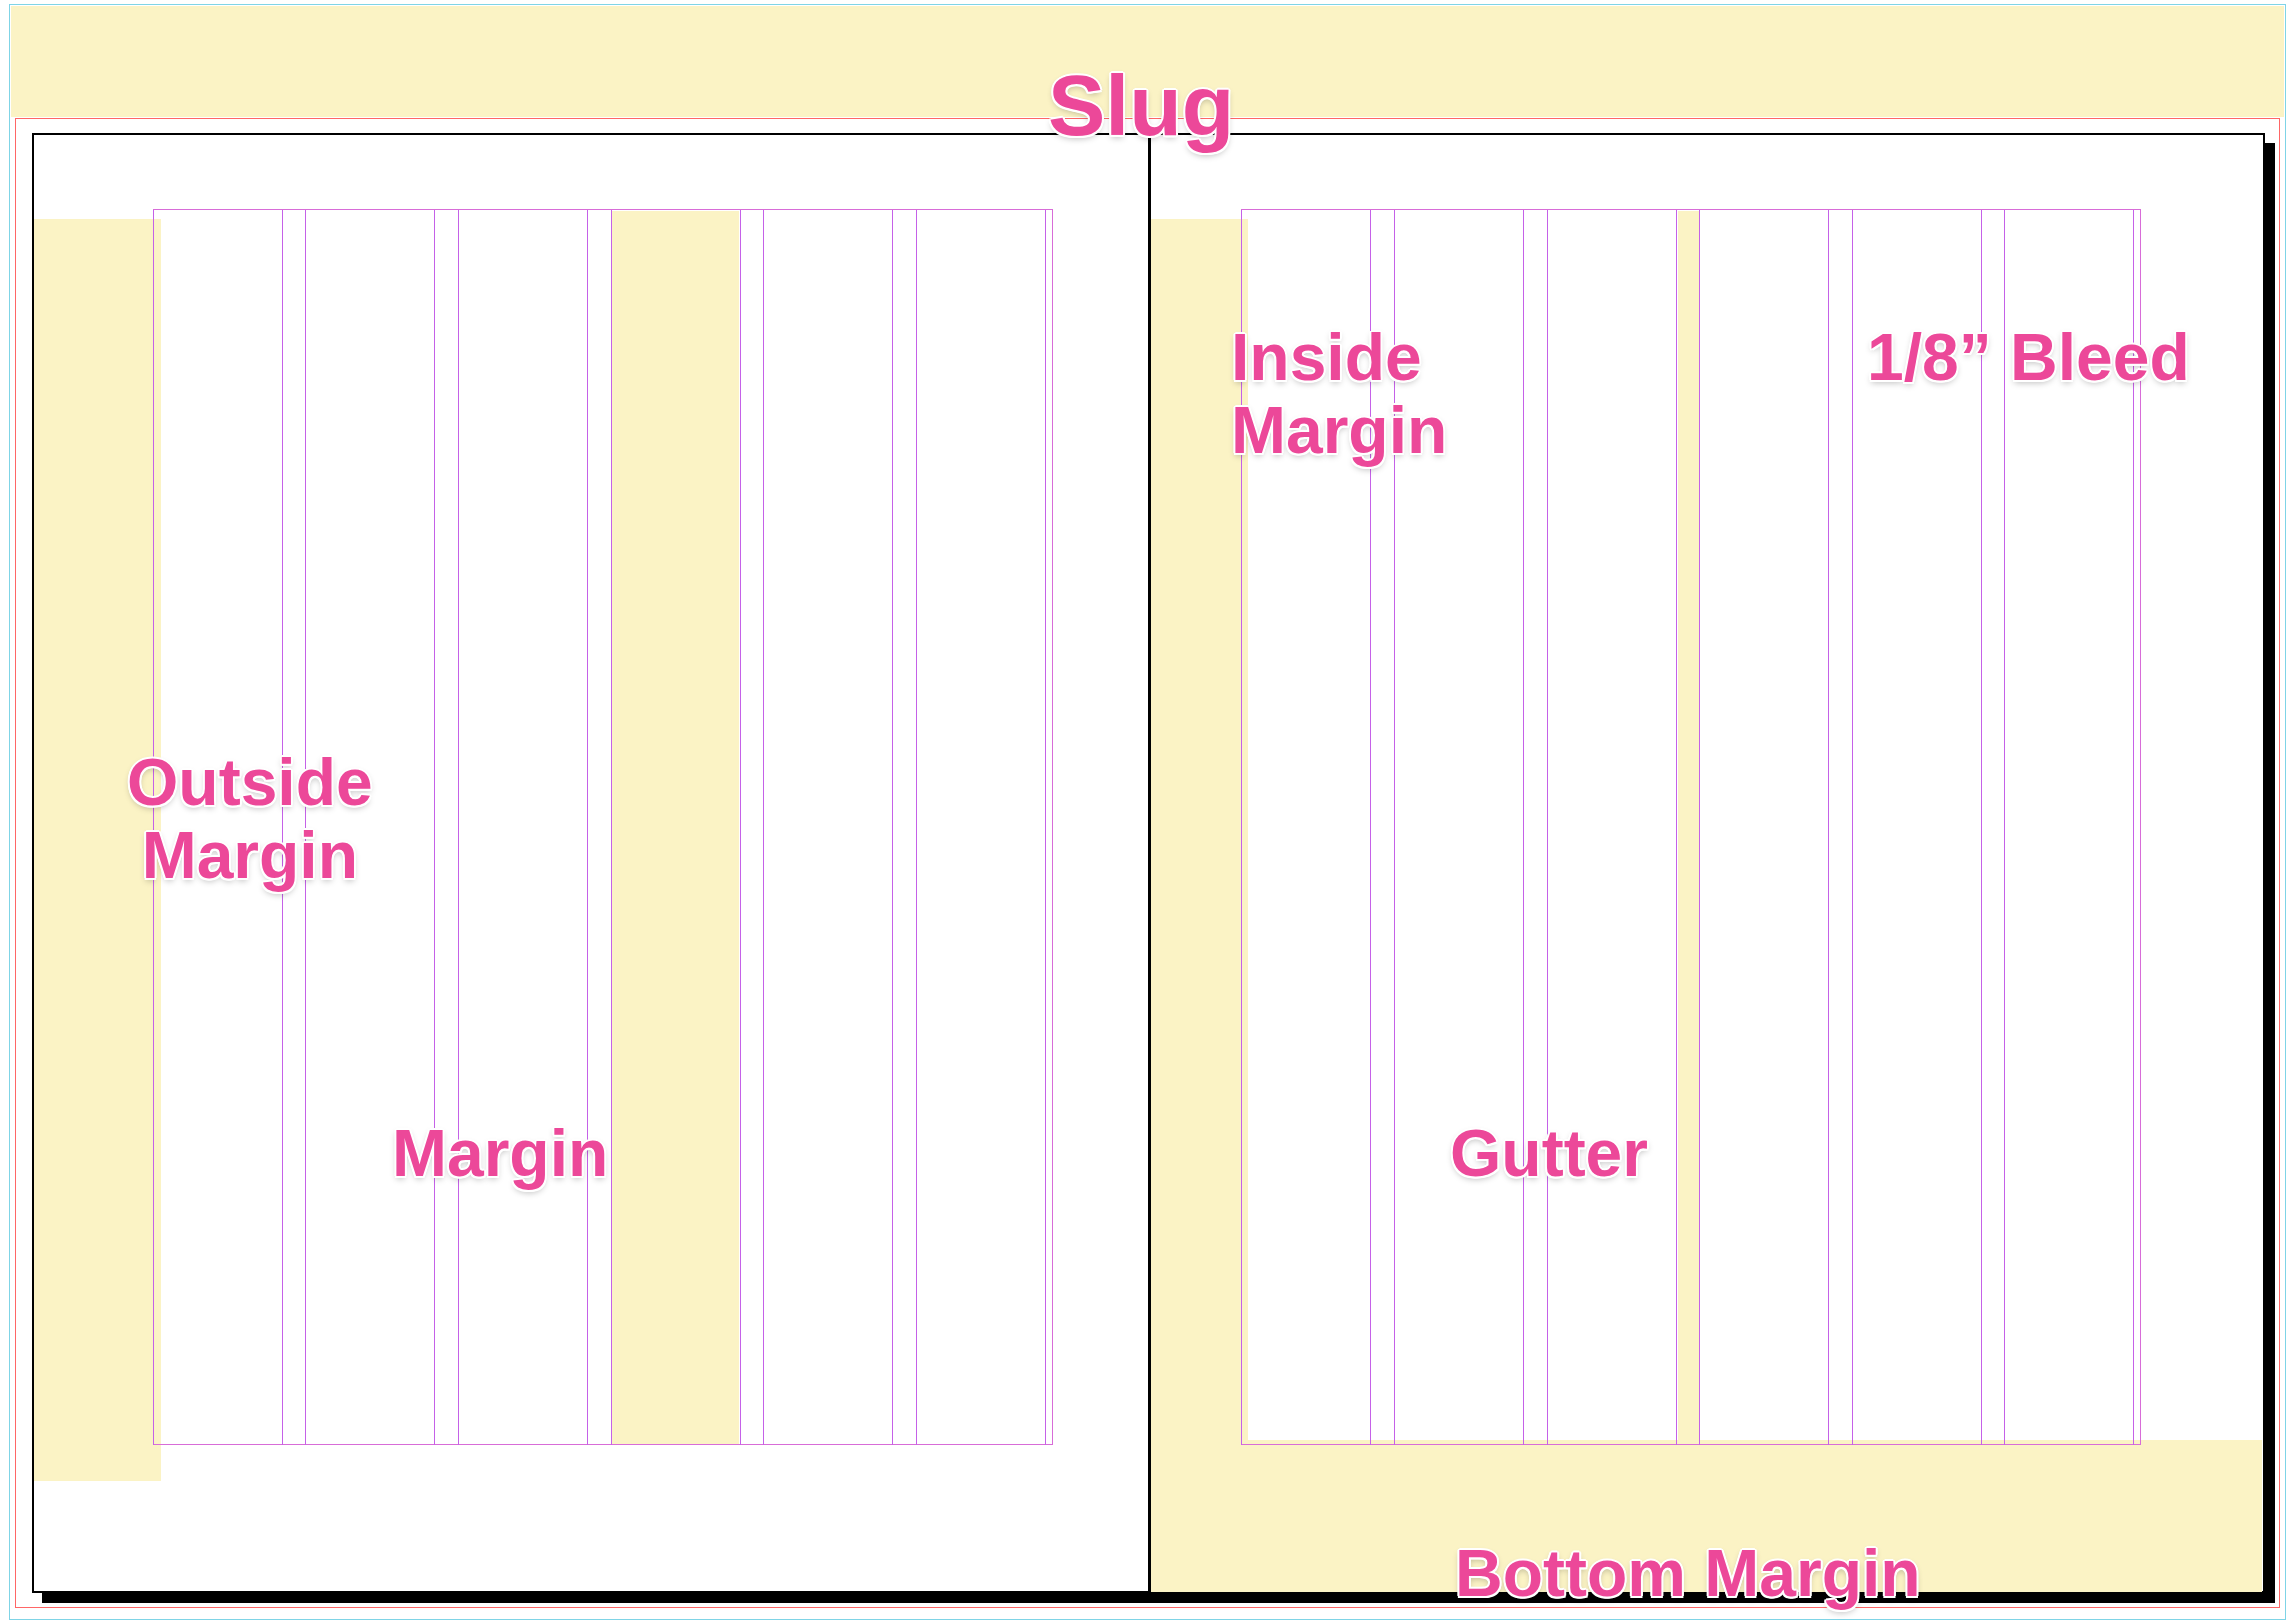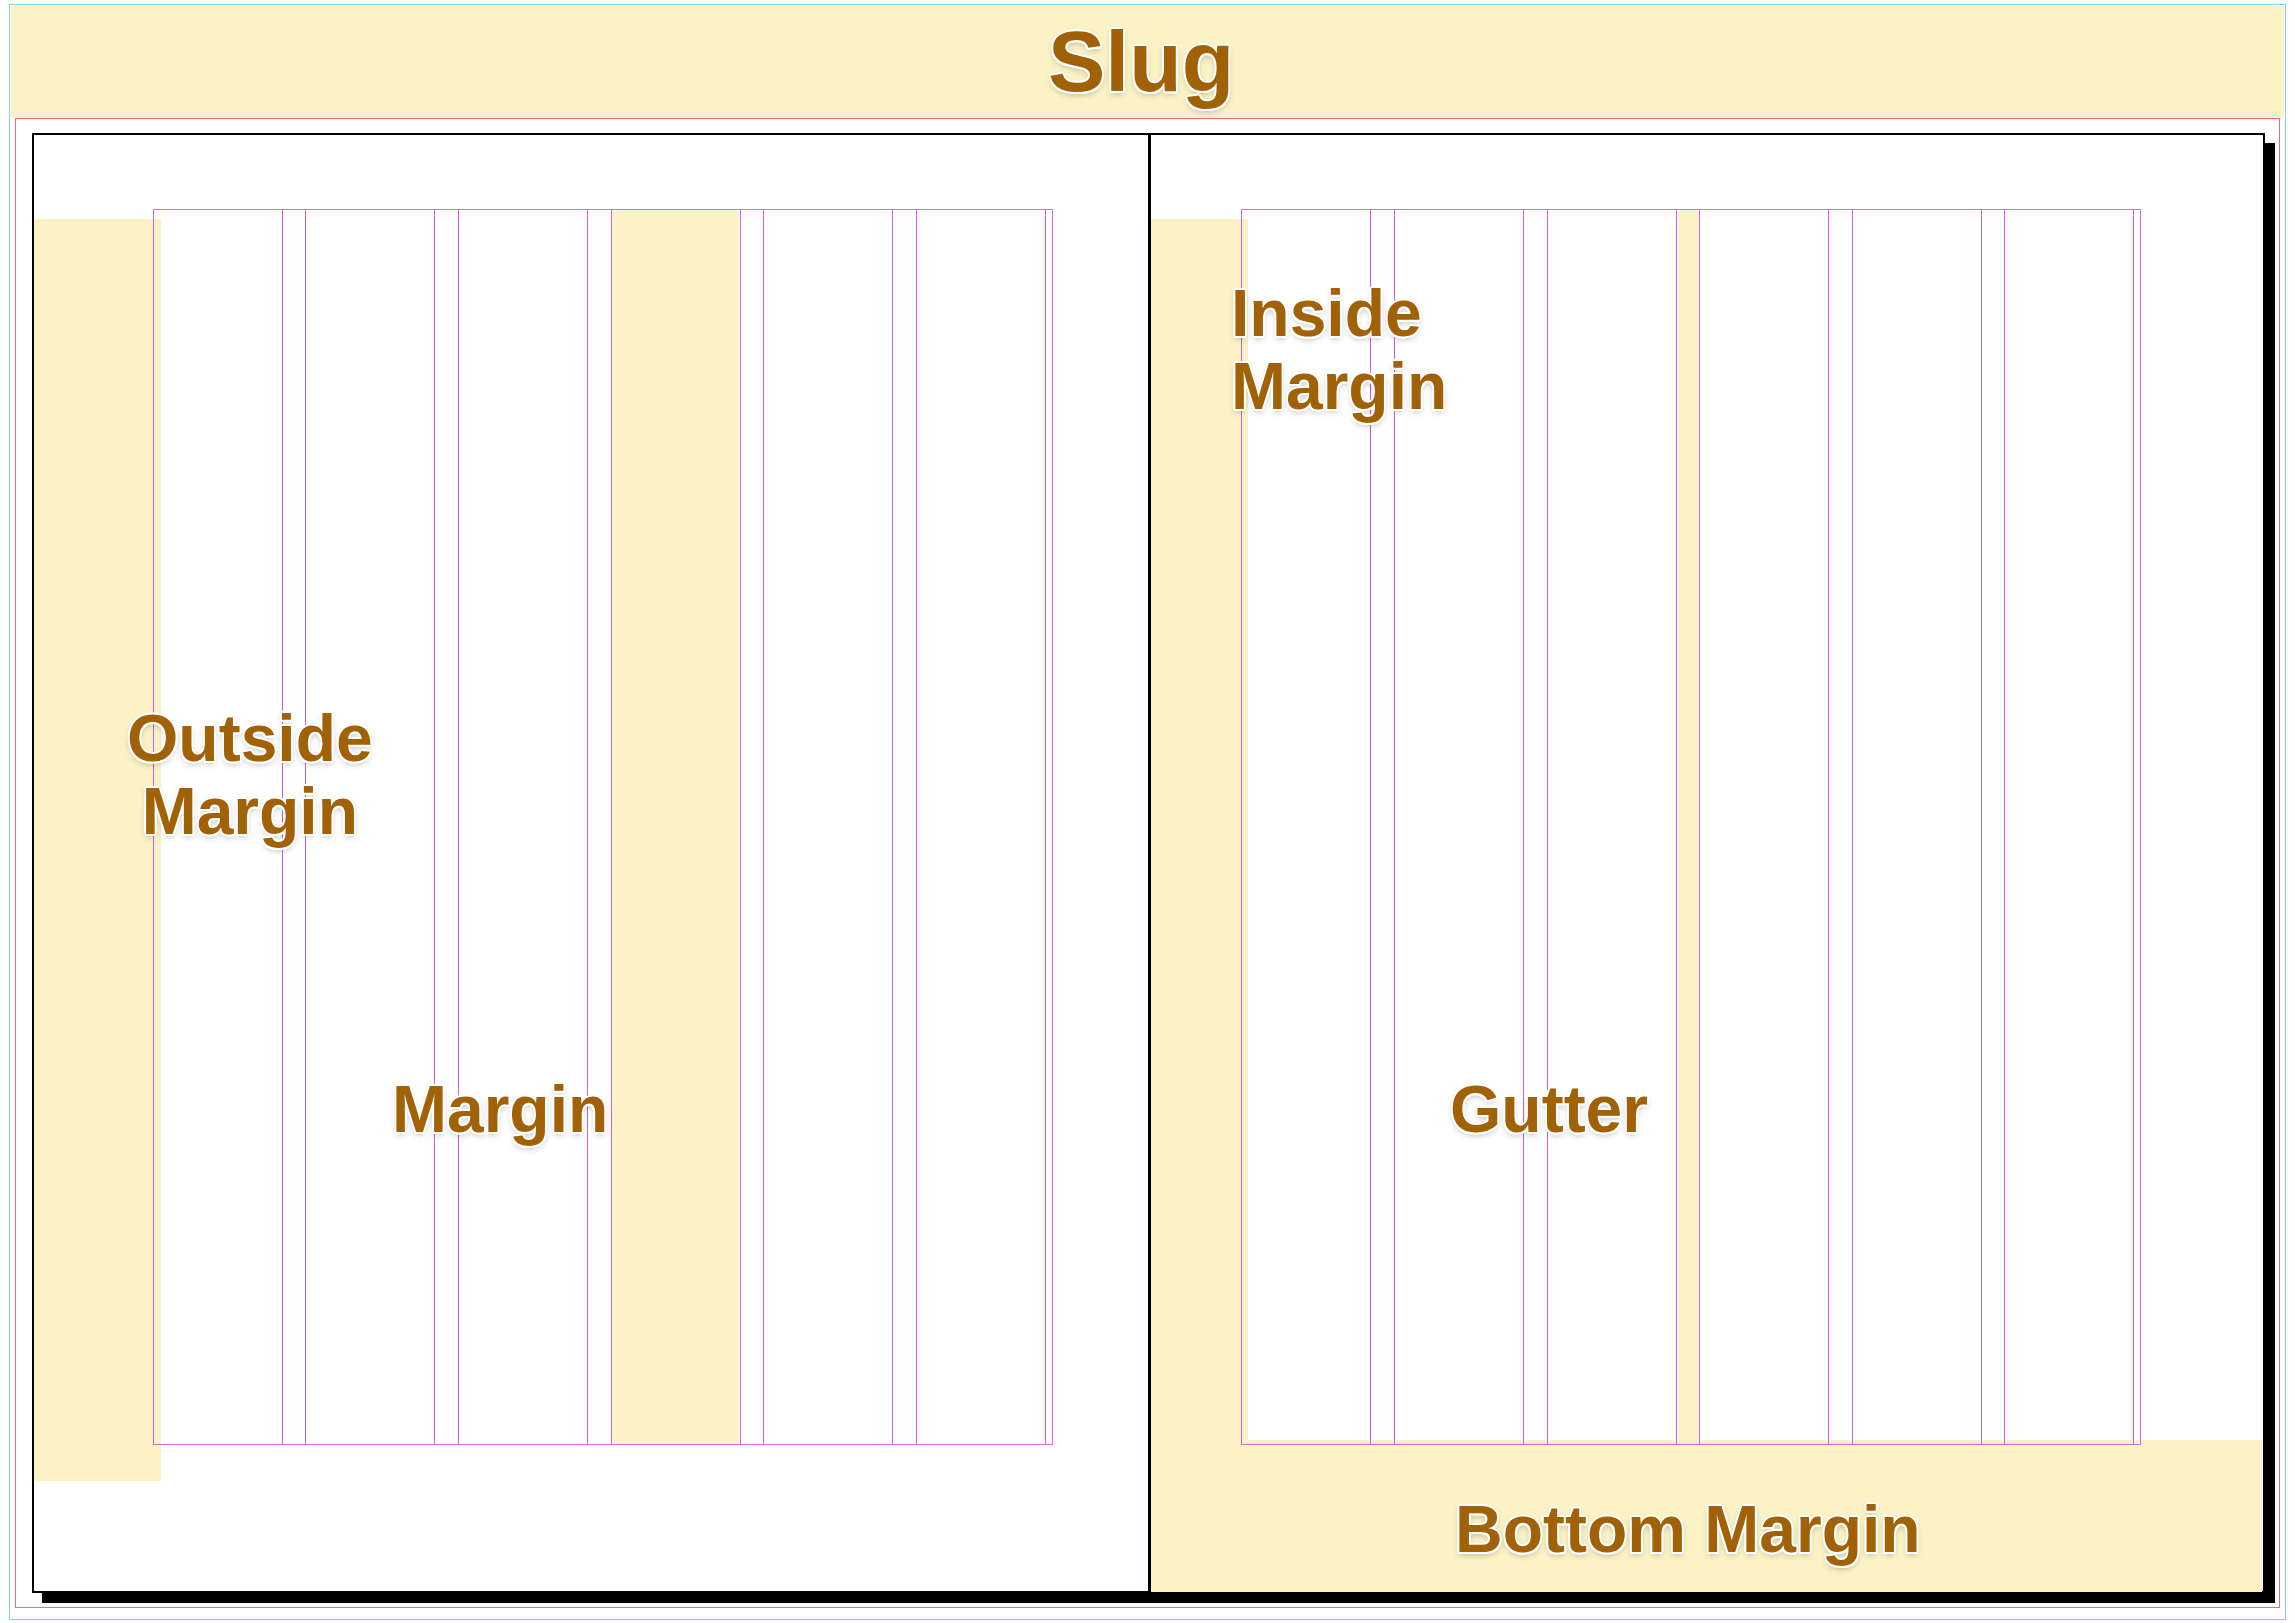--- a/index.html
+++ b/index.html
@@ -45,28 +45,29 @@
     border-left: 1.5px solid #c561e8;
     border-right: 1.5px solid #c561e8;
   }
   .spine {
     position: absolute;
     width: 2.5px;
     background: #000;
   }
   .label {
     position: absolute;
-    color: #a16207;
+    color: #ec4899;
     font-weight: 600;
     text-shadow:
       -1.5px -1.5px 0 #fff, 1.5px -1.5px 0 #fff, -1.5px 1.5px 0 #fff, 1.5px 1.5px 0 #fff,
       -2px 0 0 #fff, 2px 0 0 #fff, 0 -2px 0 #fff, 0 2px 0 #fff,
       0 3.1px 6.1px rgba(0,0,0,0.25);
     line-height: 1.1;
     white-space: pre;
+    margin-top: 44px;
   }
   .label.big { font-size: 86px; }
   .label.mid { font-size: 66px; }
 </style>
 </head>
 <body>
 
 <div class="canvas">
 
   <div class="highlight" style="left:11.2px; top:6.1px; width:2273px; height:111px;"></div>
@@ -117,19 +118,20 @@
   <div class="label big" style="left:1048px; top:14.2px;">Slug</div>
 
   <div class="label mid" style="left:127px; top:702px;text-align:center;">Outside
 Margin</div>
 
   <div class="label mid" style="left:392px; top:1073px;">Margin</div>
 
   <div class="label mid" style="left:1231px; top:277px;">Inside
 Margin</div>
 
+  <div class="label mid" style="left:1867px; top:277px;">1/8” Bleed</div>
 
   <div class="label mid" style="left:1450px; top:1073px;">Gutter</div>
 
   <div class="label mid" style="left:1455px; top:1493px;">Bottom Margin</div>
 
 </div>
 
 
 </body></html>

